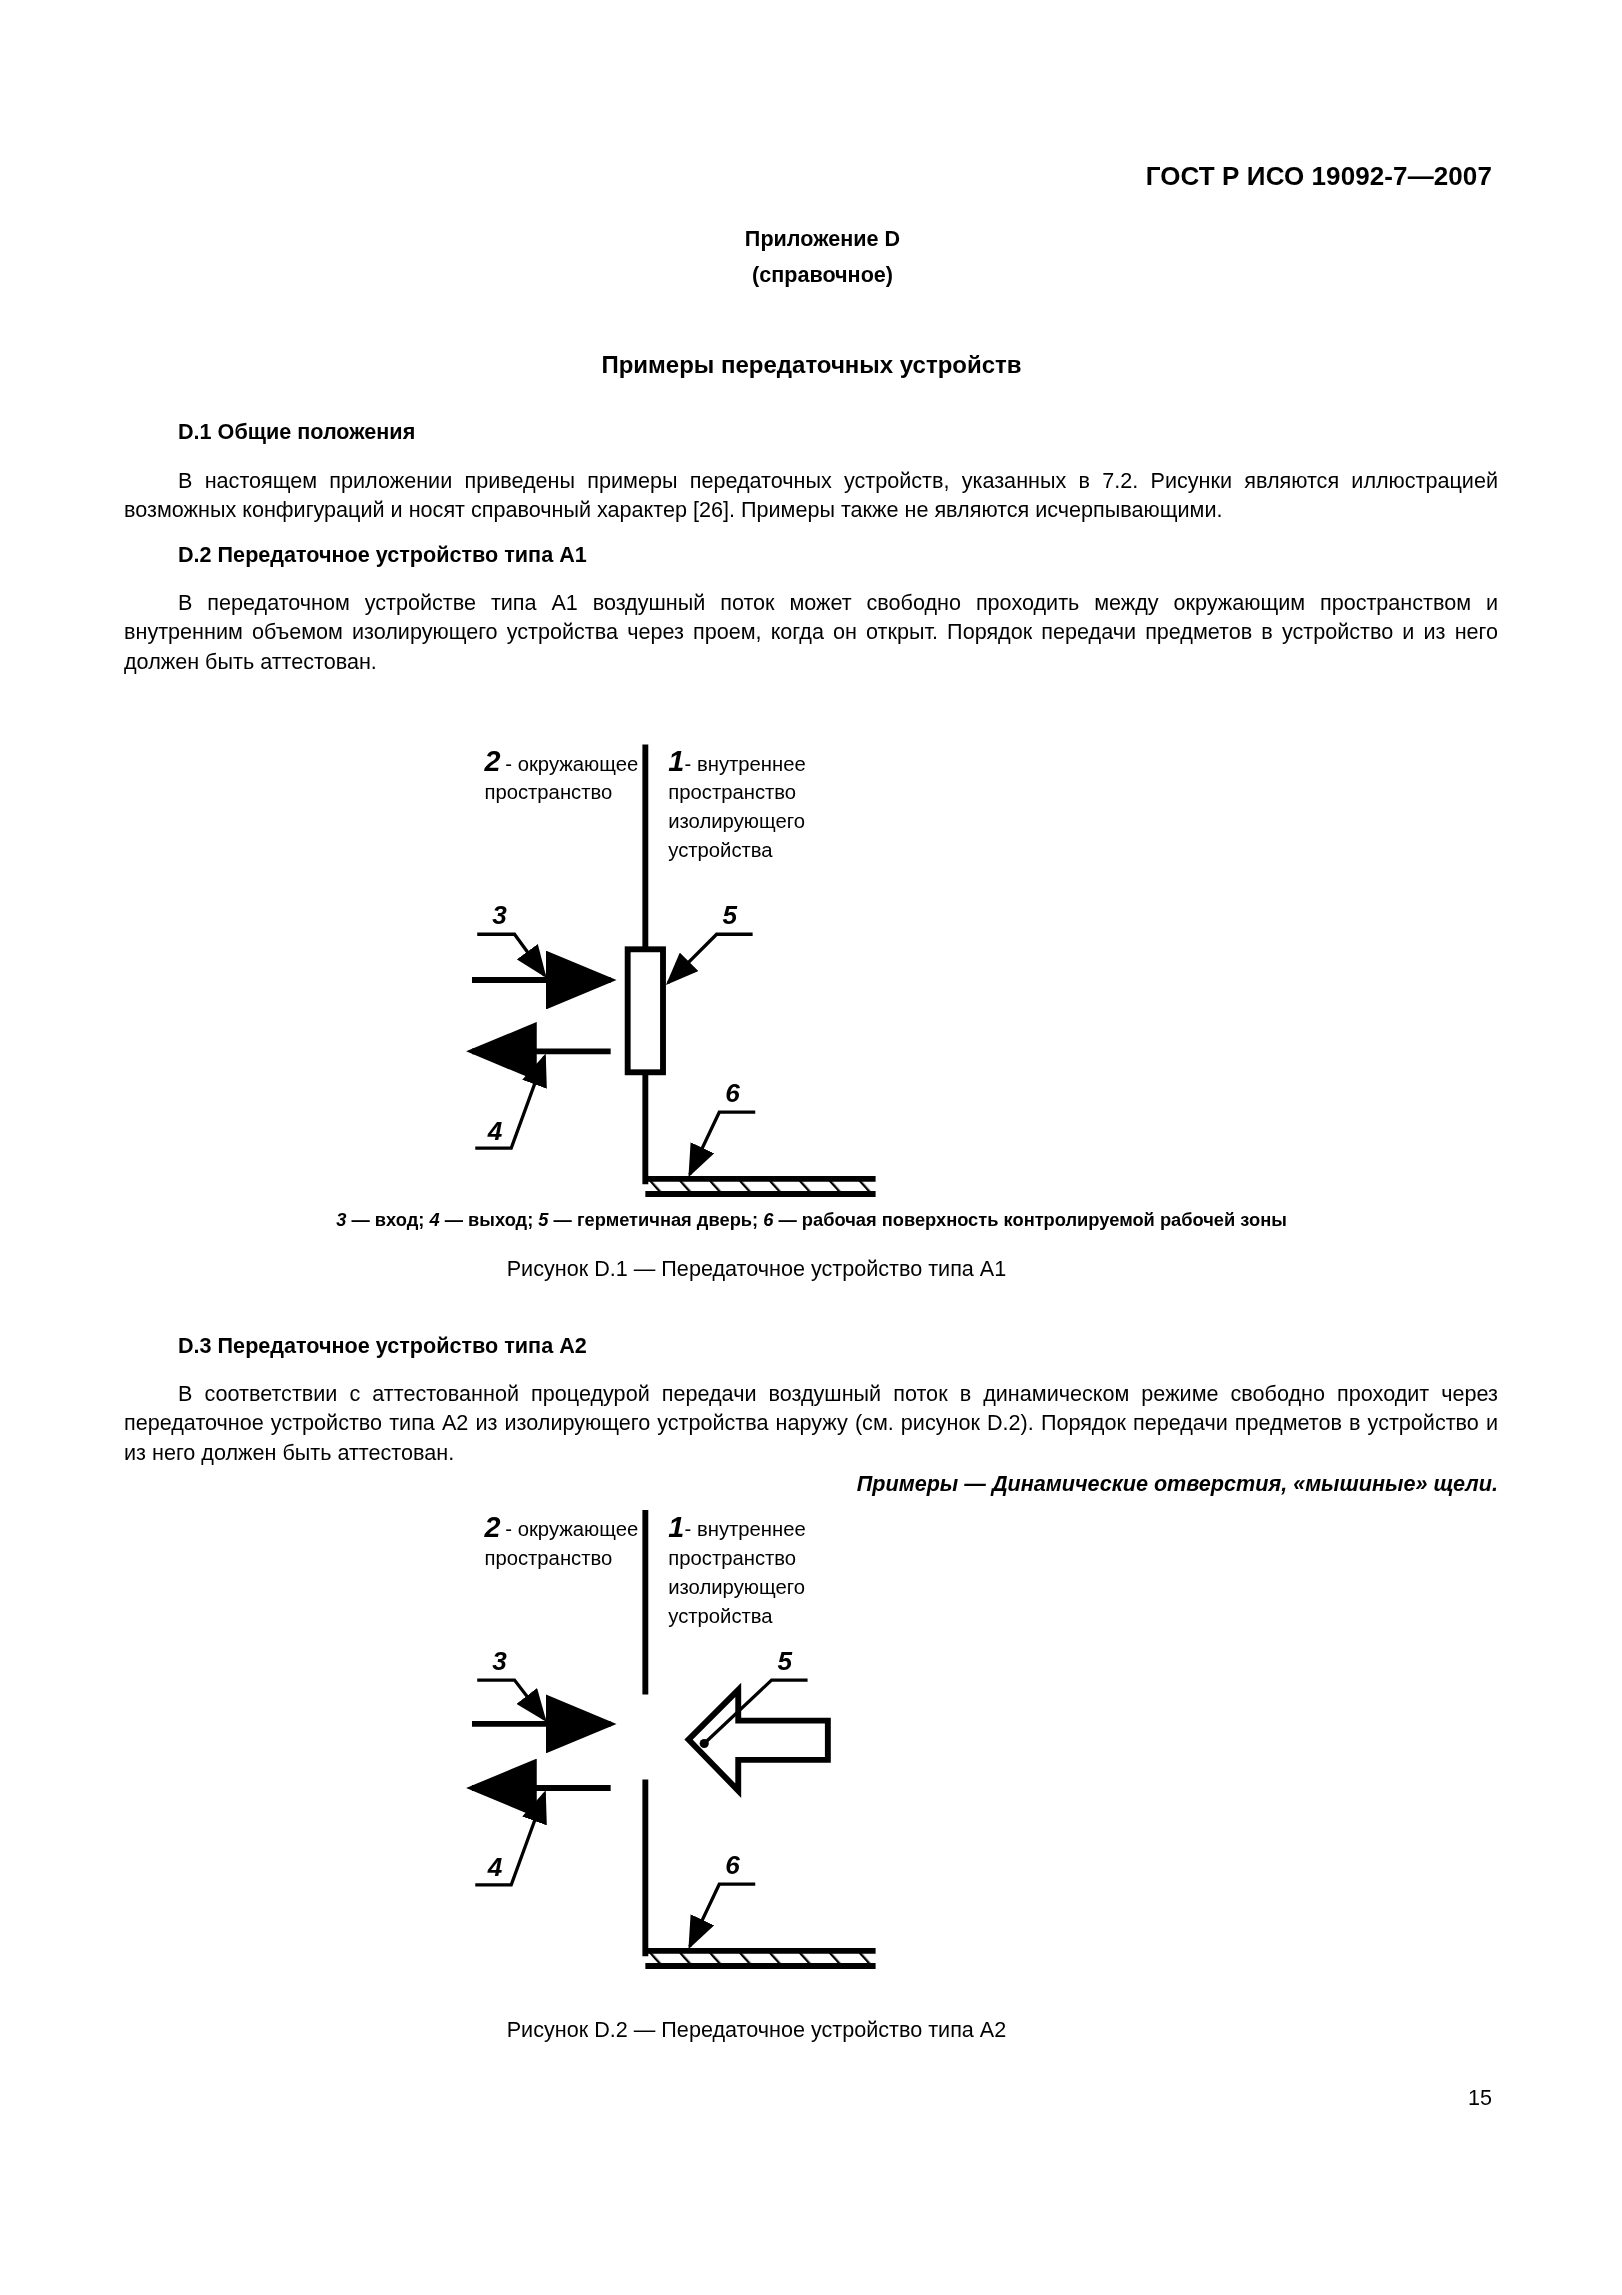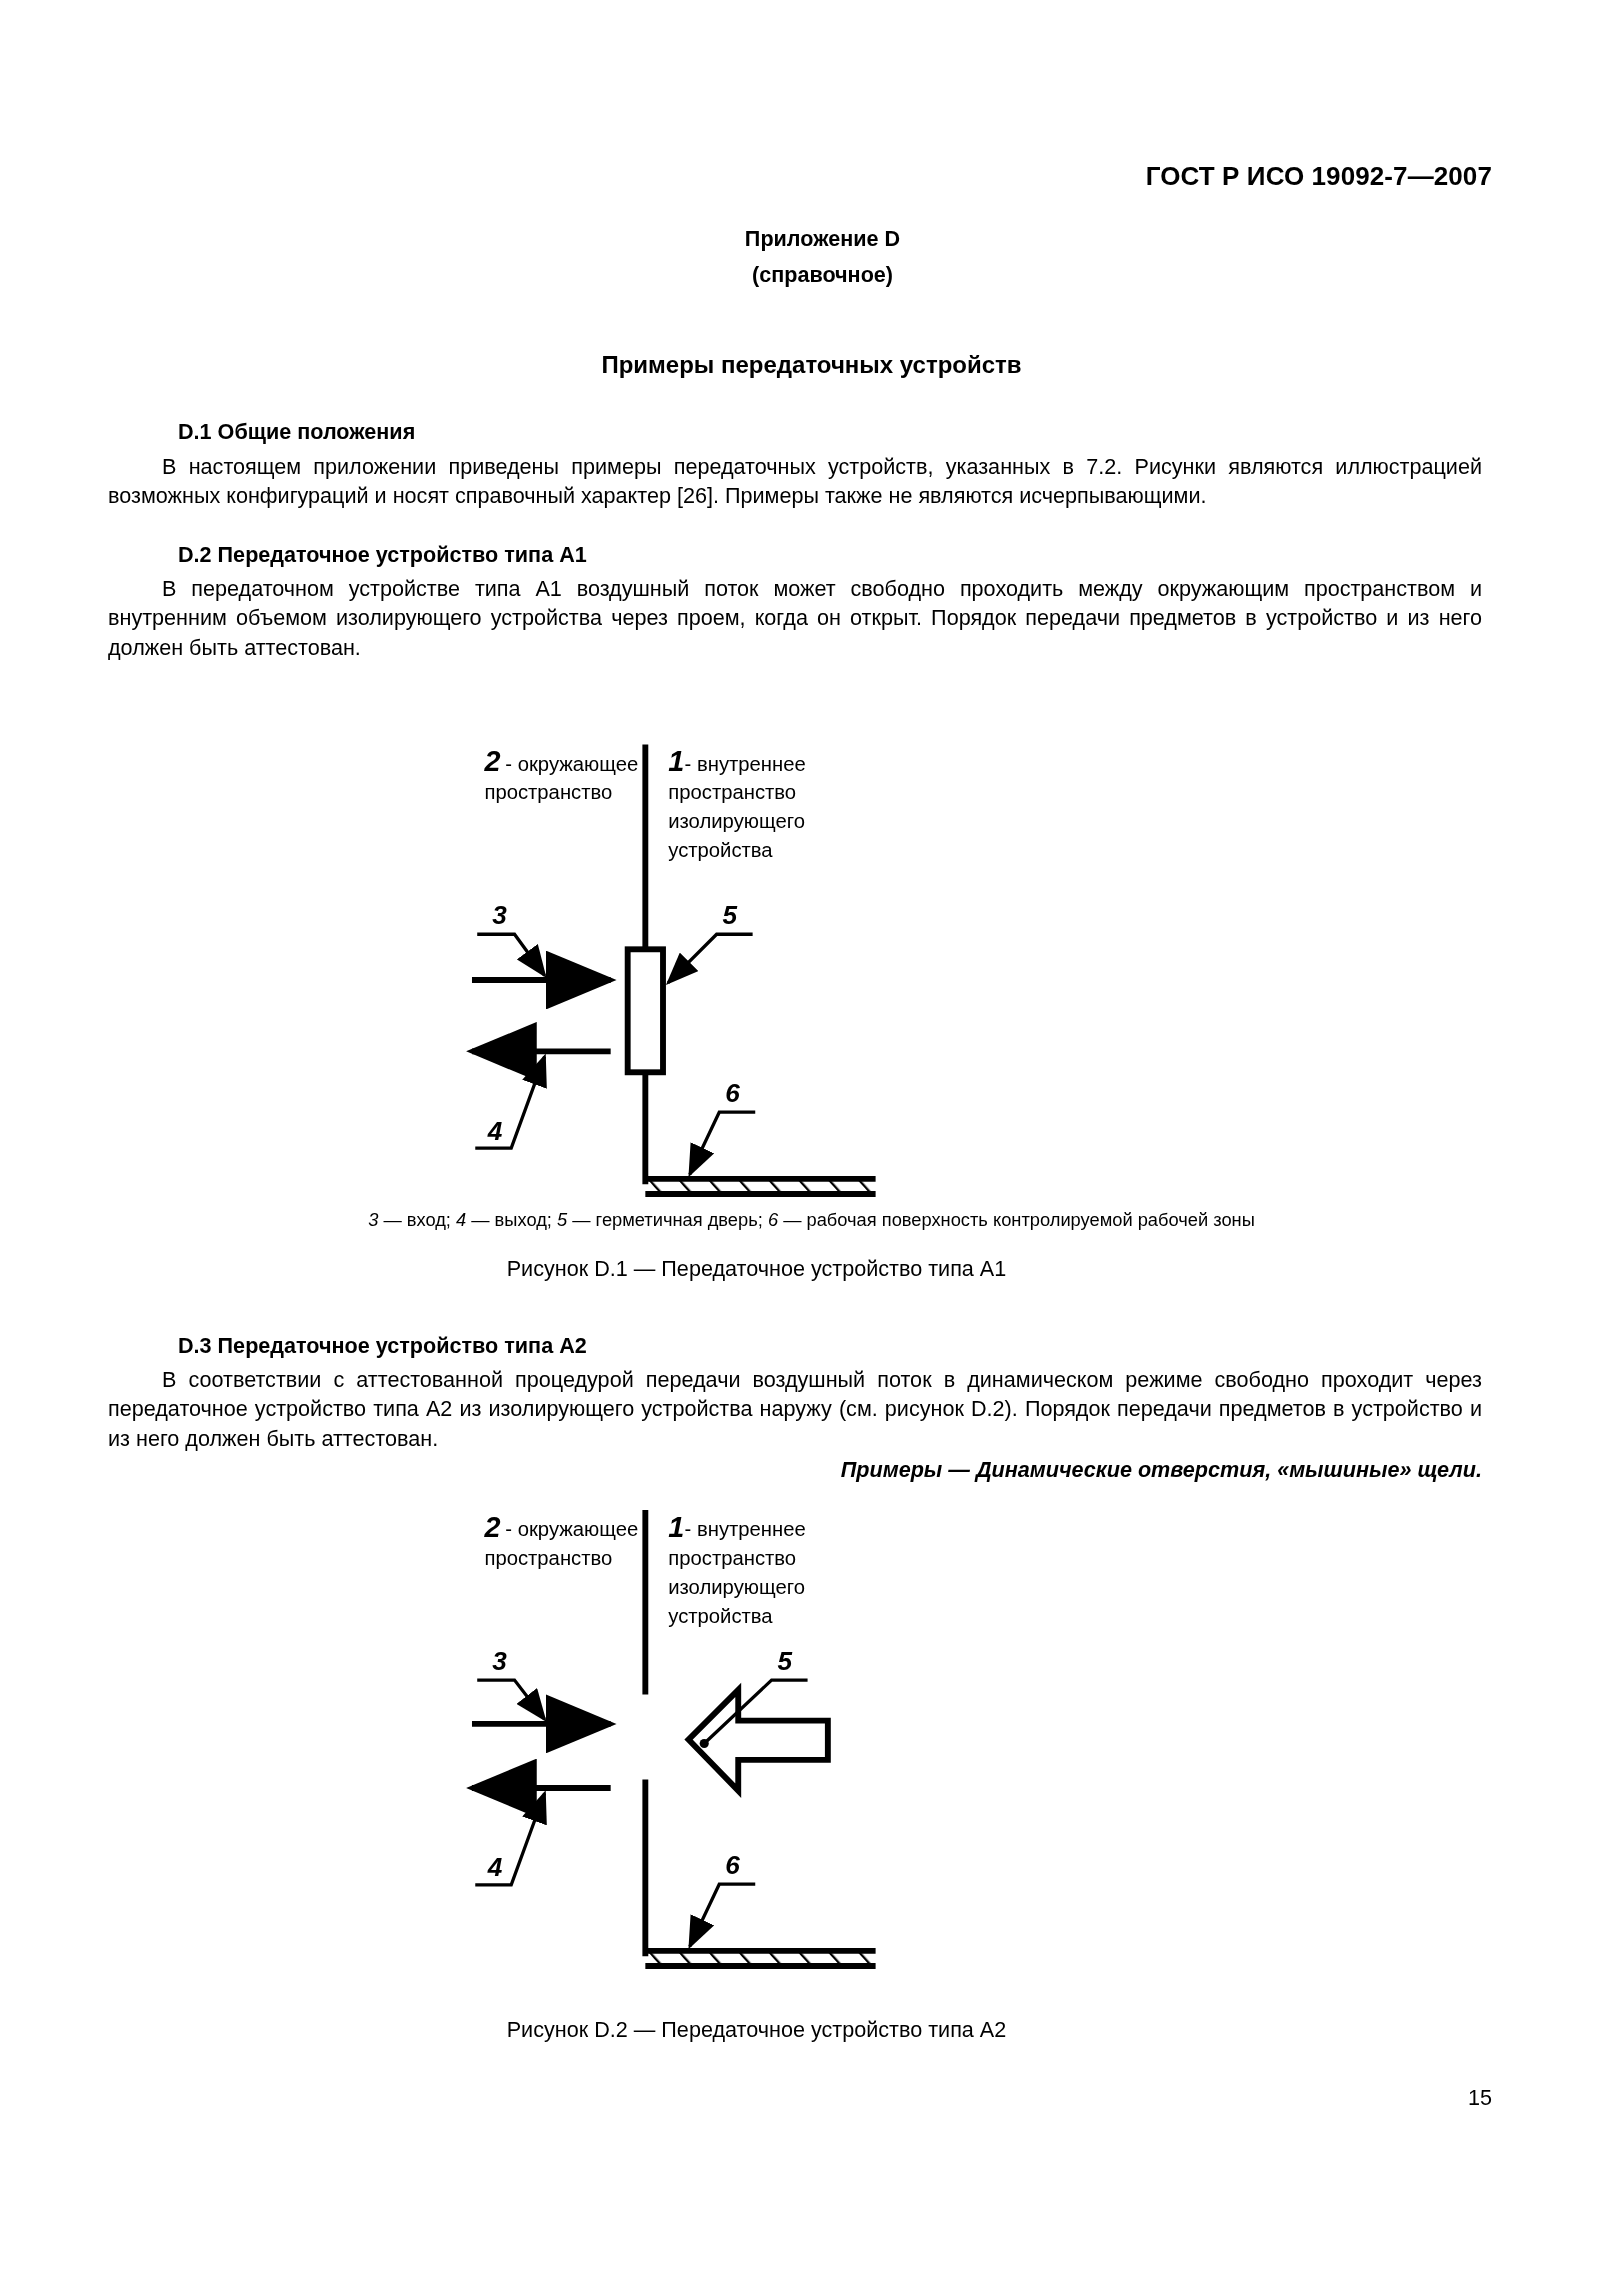--- a/index.html
+++ b/index.html
@@ -26,24 +26,25 @@
   #annex-kind  { top:262px; }
 
   .section-title {
     position:absolute; left:0; width:1623px; text-align:center;
     top:351px; font-size:24px; font-weight:bold;
   }
 
   
   .tx {
     position:absolute;
-    left:108px; width:1374px;
+    left:124px; width:1374px;
     font-size:21.6px; line-height:29.4px;
     text-align:justify;
     text-justify:inter-word;
+    margin-top:14px;
   }
   .tx.nojust { text-align:right; }
   .sub-head {
     position:absolute; left:178px;
     font-size:21.6px; font-weight:bold; white-space:nowrap;
   }
   .indent { text-indent:54px; }
   .exmpl { font-style:italic; font-weight:bold; }
 
   #p-d1-head { top:419px; }
@@ -58,21 +59,21 @@
   
   .fig-key {
     position:absolute; left:0; width:1623px; text-align:center;
     font-size:18.3px;
   }
   .fig-key i { font-style:italic; }
   .fig-title {
     position:absolute; left:0; width:1513px; text-align:center;
     font-size:21.6px;
   }
-  #key-1   { top:1209px; }
+  #key-1   { top:1209px;font-weight:bold; }
   #title-1 { top:1256px; }
   #key-2   { top:1970px; }
   #title-2 { top:2017px; }
 
   
   .page-num {
     position:absolute; right:131px; top:2085px;
     font-size:21.6px;
   }
 

